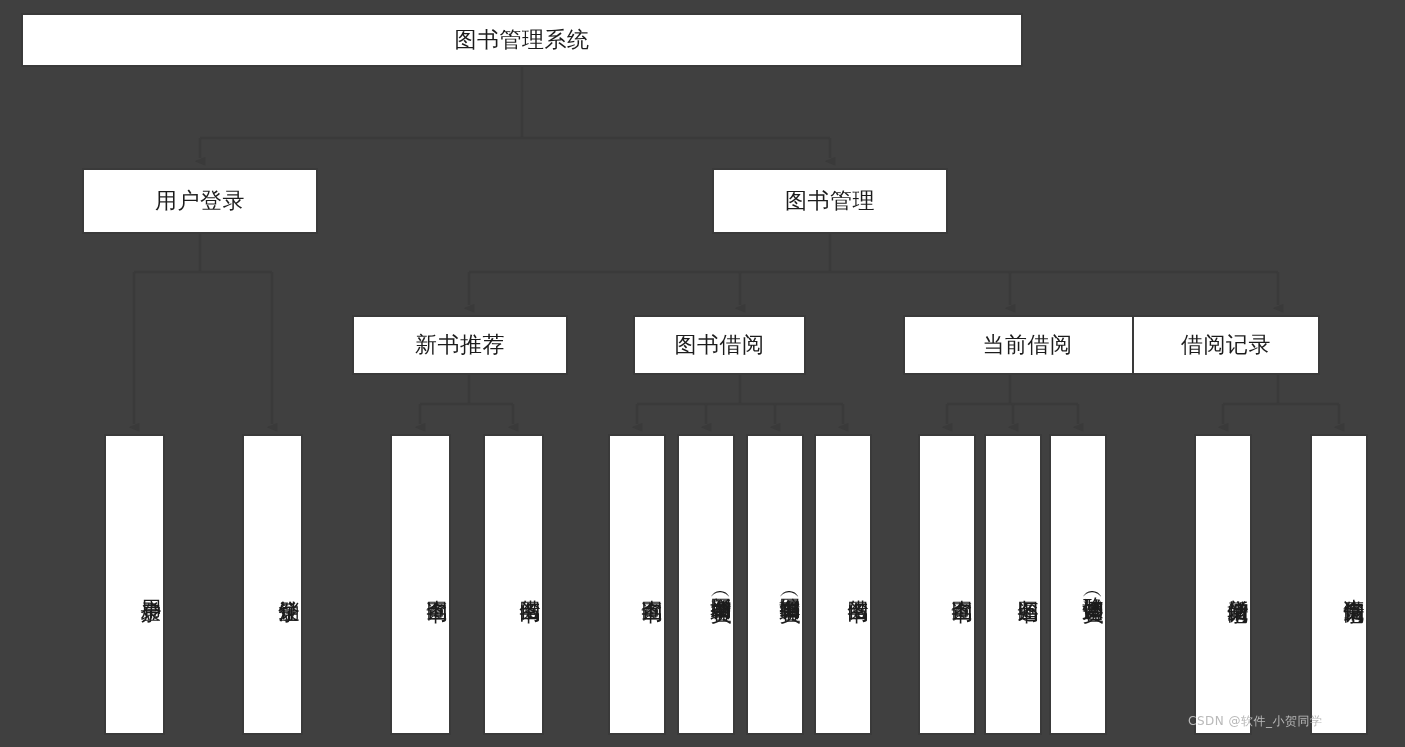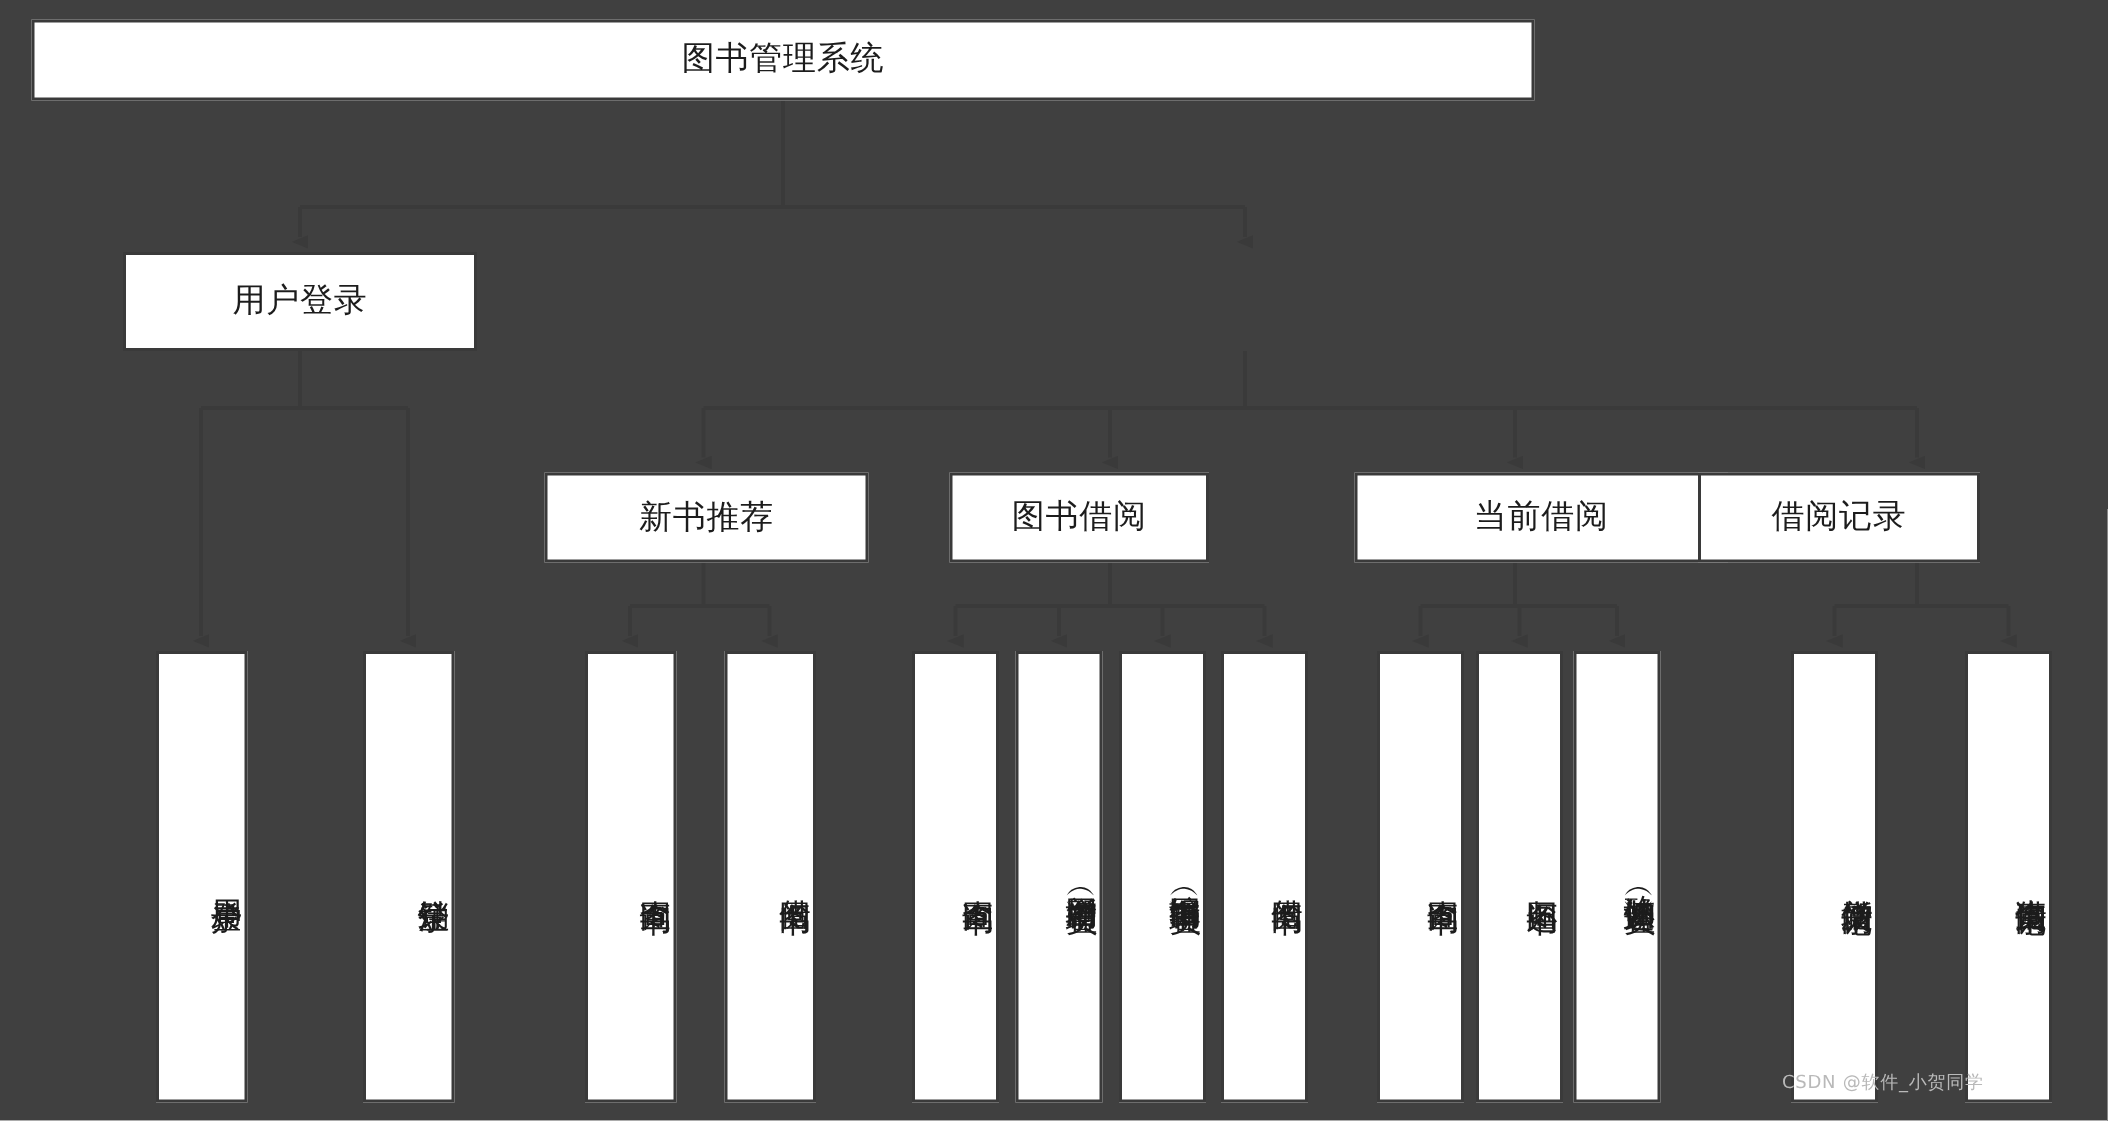--- a/index.html
+++ b/index.html
@@ -126,22 +126,25 @@
     </g>
   </svg>
 
   <div class="node h" id="n-root" style="left: 21px; top: 13px; width: 1002px; height: 54px;">
     <span>图书管理系统</span>
   </div>
 
   <div class="node h" id="n-l1-0" style="left: 82px; top: 168px; width: 236px; height: 66px;">
     <span>用户登录</span>
   </div>
+  <div class="node h" id="n-l1-1" style="left: 712px; top: 168px; width: 236px; height: 66px;">
+    <span>图书管理</span>
+  </div>
 
-  <div class="node h" id="n-l2-0" style="left: 363px; top: 315px; width: 216px; height: 60px; font-family: Liberation Serif, serif;">
+  <div class="node h" id="n-l2-0" style="left: 352px; top: 315px; width: 216px; height: 60px;">
     <span>新书推荐</span>
   </div>
   <div class="node h" id="n-l2-1" style="left: 633px; top: 315px; width: 173px; height: 60px;">
     <span>图书借阅</span>
   </div>
   <div class="node h" id="n-l2-2" style="left: 903px; top: 315px; width: 249px; height: 60px;">
     <span>当前借阅</span>
   </div>
   <div class="node h" id="n-l2-3" style="left: 1132px; top: 315px; width: 188px; height: 60px;">
     <span>借阅记录</span>

